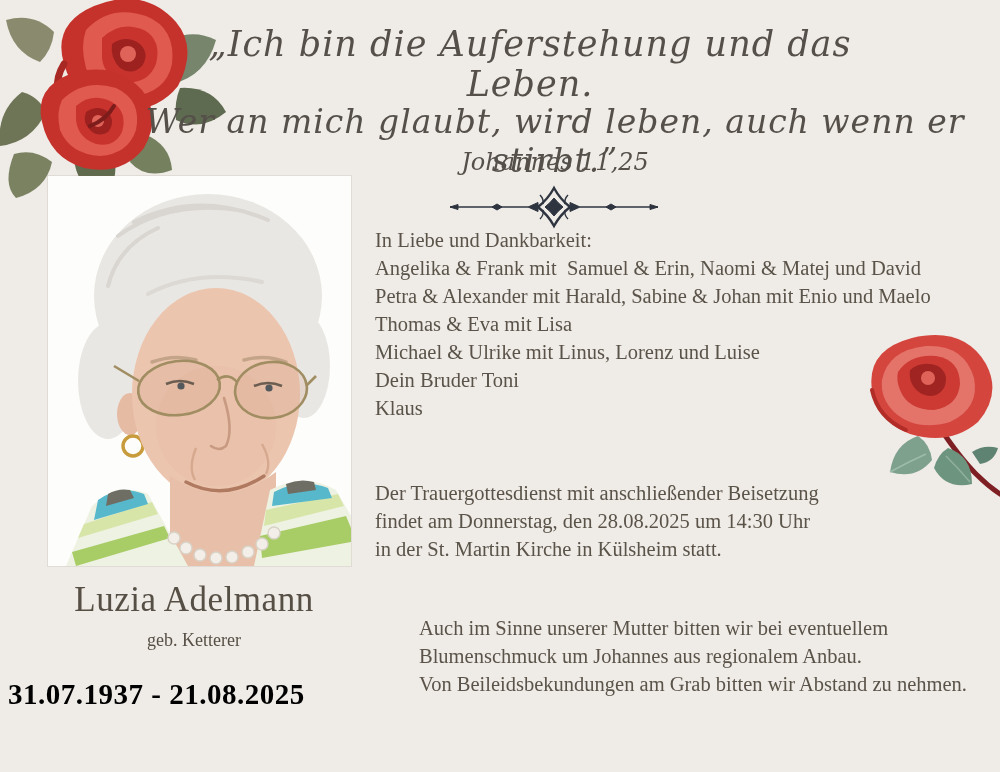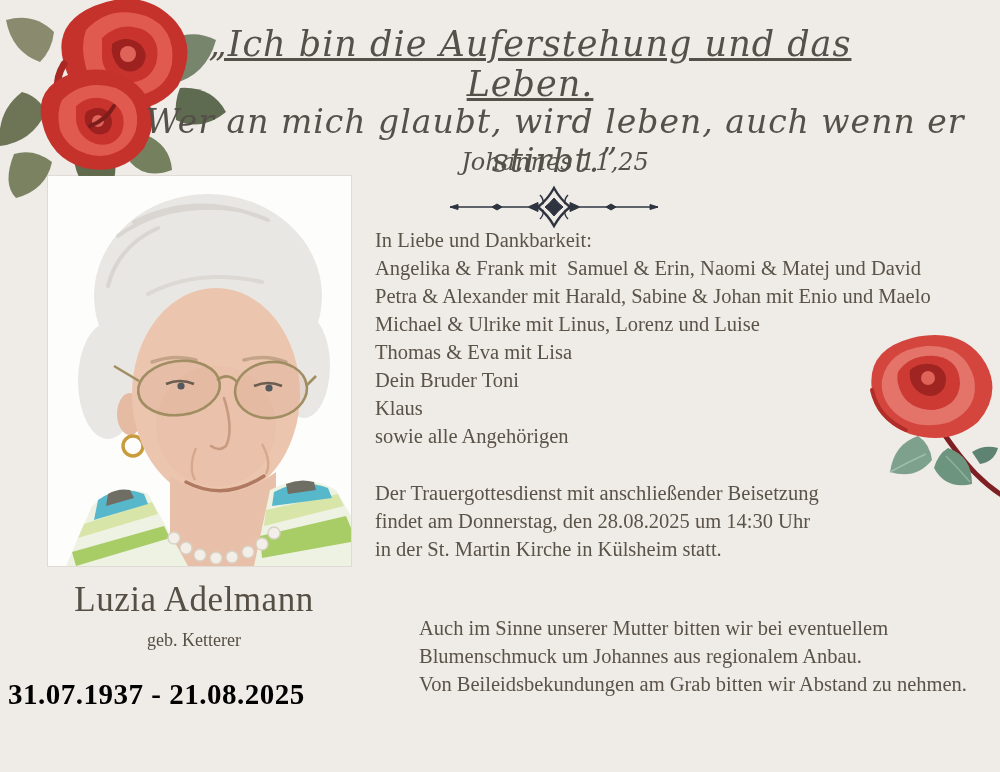--- a/index.html
+++ b/index.html
@@ -13,21 +13,21 @@
   .stage { position:absolute; left:0; top:0; width:1000px; height:772px; background:#efebe6; }
 
   
   .bouquet { position:absolute; left:-6px; top:-6px; width:242px; height:204px; }
   .rose-right { position:absolute; left:860px; top:332px; width:140px; height:178px; }
 
   
   .quote-line1 {
     position:absolute; left:150px; top:24px; width:760px;
     text-align:center; font-family:"DejaVu Serif", serif;
-    font-style:italic; font-size:35px; letter-spacing:1px; color:#55504a;text-decoration:underline;
+    font-style:italic; font-size:35px; letter-spacing:1px; color:#55504a;
   }
   .quote-line2 {
     position:absolute; left:100px; top:102px; width:910px;
     text-align:center; font-family:"DejaVu Serif", serif;
     font-style:italic; font-size:33px; letter-spacing:1px; color:#55504a;
   }
   .quote-attr {
     position:absolute; left:355px; top:148px; width:400px;
     text-align:center; font-family:"DejaVu Serif", serif;
     font-style:italic; font-size:24px; color:#55504a;
@@ -199,25 +199,24 @@
   </div>
 
   <div class="name">Luzia Adelmann</div>
   <div class="birth-name">geb. Ketterer</div>
   <div class="dates">31.07.1937 - 21.08.2025</div>
 
   <div class="txt tribute">
     <div>In Liebe und Dankbarkeit:</div>
     <div>Angelika &amp; Frank mit  Samuel &amp; Erin, Naomi &amp; Matej und David</div>
     <div>Petra &amp; Alexander mit Harald, Sabine &amp; Johan mit Enio und Maelo</div>
+    <div>Thomas &amp; Eva mit Lisa</div>
     <div>Michael &amp; Ulrike mit Linus, Lorenz und Luise</div>
-    <div>Thomas &amp; Eva mit Lisa</div>
     <div>Dein Bruder Toni</div>
     <div>Klaus</div>
-    <div>sowie alle Angehörigen</div>
   </div>
 
   <div class="txt service">
     <div>Der Trauergottesdienst mit anschließender Beisetzung</div>
     <div>findet am Donnerstag, den 28.08.2025 um 14:30 Uhr</div>
     <div>in der St. Martin Kirche in Külsheim statt.</div>
   </div>
 
   <div class="txt request">
     <div>Auch im Sinne unserer Mutter bitten wir bei eventuellem</div>

